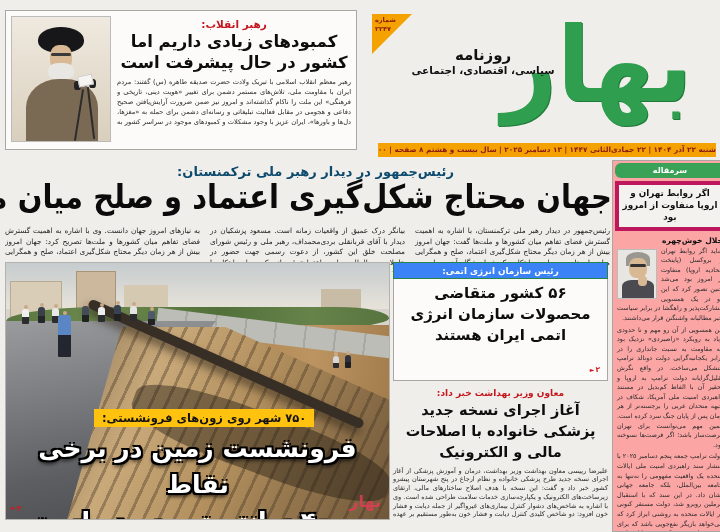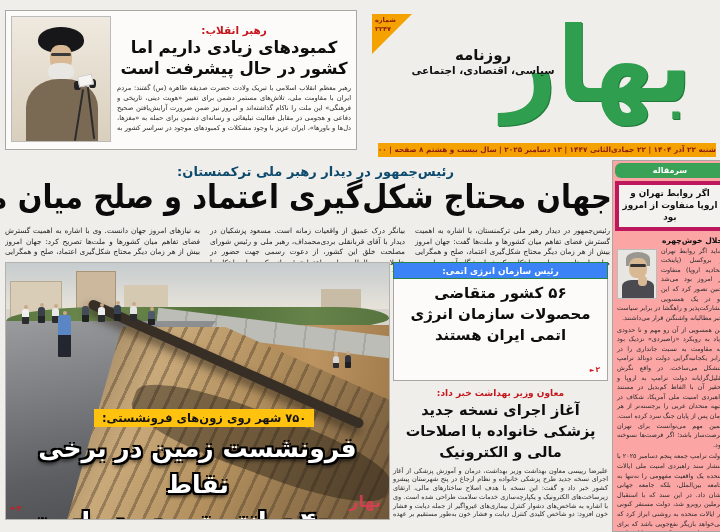--- a/index.html
+++ b/index.html
@@ -11,21 +11,21 @@
   .logo { position:absolute; right:8px; top:6px; width:230px; height:130px; color:#2f9e4f; font-weight:bold; font-size:96px; line-height:120px; text-align:center; transform:scaleY(1.08); text-shadow:1px 1px 0 #1d7a38; }
   .tagline { position:absolute; left:408px; top:46px; width:150px; text-align:center; font-weight:bold; color:#111; z-index:3; }
   .tagline .t1 { font-size:15px; }
   .tagline .t2 { font-size:10.5px; letter-spacing:-0.3px; }
   .issue-tri { position:absolute; left:372px; top:14px; width:40px; height:40px; background:#f3a202; clip-path:polygon(0 0,100% 0,0 100%); color:#8d1a10; font-size:6.5px; font-weight:bold; line-height:1.35; padding:2px 0 0 3px; direction:rtl; text-align:left; z-index:2; }
   .date-bar { position:absolute; left:378px; top:143px; width:338px; height:14px; background:#f3a202; color:#8d1a10; font-size:7.3px; font-weight:bold; line-height:14px; text-align:center; white-space:nowrap; overflow:hidden; z-index:3; }
 
   
   .leader-box { position:absolute; left:5px; top:10px; width:352px; height:140px; background:#fcfbfa; border:1px solid #a9a7a3; display:flex; flex-direction:row; padding:5px; gap:6px; }
   .leader-text { flex:1; display:flex; flex-direction:column; }
-  .leader-kicker { color:#c4161c; font-weight:bold; font-size:10.5px; text-align:center; margin-top:8px; }
+  .leader-kicker { color:#c4161c; font-weight:bold; font-size:10.5px; text-align:center; margin-top:2px; }
   .leader-headline { color:#0d0d0d; font-weight:bold; font-size:16.5px; line-height:1.25; text-align:center; letter-spacing:-0.3px; margin:2px 0 4px; }
   .leader-body { font-size:6.7px; line-height:1.5; text-align:justify; color:#2a2a2a; overflow:hidden; }
   .leader-photo { width:100px; height:126px; position:relative; background:linear-gradient(#efe9df,#d9cfbc); border:1px solid #bbb; overflow:hidden; flex:none; }
   .kh-turban { position:absolute; left:26px; top:10px; width:46px; height:26px; background:#17171a; border-radius:50% 50% 45% 45%; }
   .kh-face { position:absolute; left:38px; top:28px; width:22px; height:26px; background:#d9b894; border-radius:40%; }
   .kh-glasses { position:absolute; left:39px; top:36px; width:20px; height:3px; background:#3a3a3a; border-radius:2px; }
   .kh-beard { position:absolute; left:36px; top:46px; width:26px; height:18px; background:#e9e7e3; border-radius:40% 40% 50% 50%; }
   .kh-robe { position:absolute; left:14px; top:62px; width:72px; height:64px; background:#7a6a54; border-radius:45% 45% 0 0; }
   .kh-paper { position:absolute; left:66px; top:58px; width:15px; height:11px; background:#f6f5f2; transform:rotate(-12deg); border:1px solid #ccc; }
   .kh-mic1,.kh-mic2 { position:absolute; width:2px; height:52px; background:#2c2c2c; }

